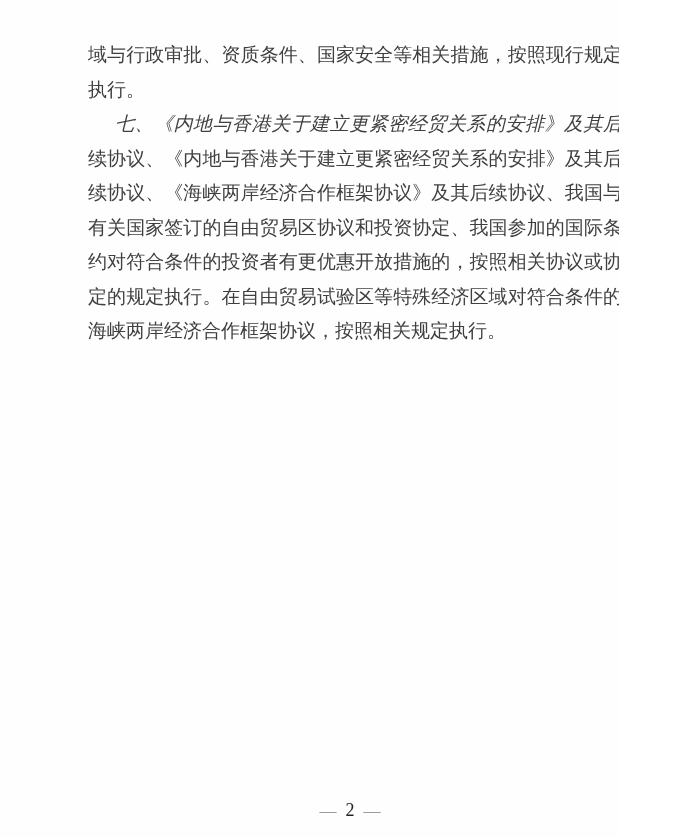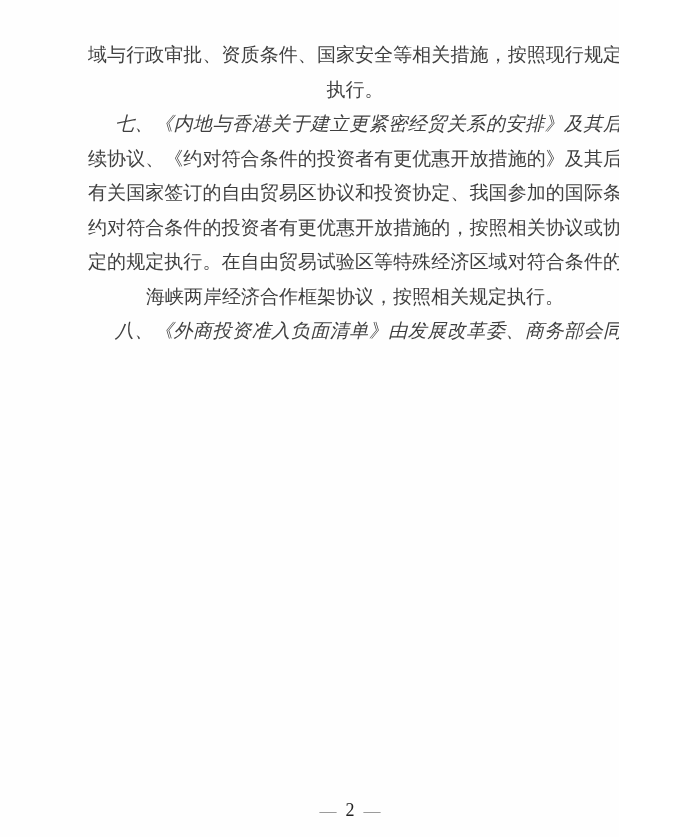--- a/index.html
+++ b/index.html
@@ -28,21 +28,21 @@
     text-align: justify;
     text-align-last: justify;
     box-sizing: border-box;
     letter-spacing: 0;
   }
   .line.indent {
     padding-left: 27px;
     font-style: italic;
   }
   .line.end {
-    text-align: center;
+    text-align: left;
     text-align-last: auto;
   }
   .footer {
     position: absolute;
     top: 799px;
     left: 0;
     width: 700px;
     text-align: center;
     line-height: 22px;
     font-size: 18px;
@@ -58,23 +58,23 @@
   }
 </style>
 </head>
 <body>
 
 <div class="page">
   <div class="textblock" id="textblock">
       <div class="line">域与行政审批、资质条件、国家安全等相关措施，按照现行规定</div>
       <div class="line end">执行。</div>
       <div class="line indent">七、《内地与香港关于建立更紧密经贸关系的安排》及其后</div>
-      <div class="line">续协议、《约对符合条件的投资者有更优惠开放措施的》及其后</div>
+      <div class="line">续协议、《内地与香港关于建立更紧密经贸关系的安排》及其后</div>
+      <div class="line">续协议、《海峡两岸经济合作框架协议》及其后续协议、我国与</div>
       <div class="line">有关国家签订的自由贸易区协议和投资协定、我国参加的国际条</div>
       <div class="line">约对符合条件的投资者有更优惠开放措施的，按照相关协议或协</div>
       <div class="line">定的规定执行。在自由贸易试验区等特殊经济区域对符合条件的</div>
       <div class="line end">海峡两岸经济合作框架协议，按照相关规定执行。</div>
-      <div class="line indent">八、《外商投资准入负面清单》由发展改革委、商务部会同</div>
     </div>
   <div class="footer">
     <span class="dash">—</span><span class="num">2</span><span class="dash">—</span>
   </div>
 </div>
 
 </body></html>

